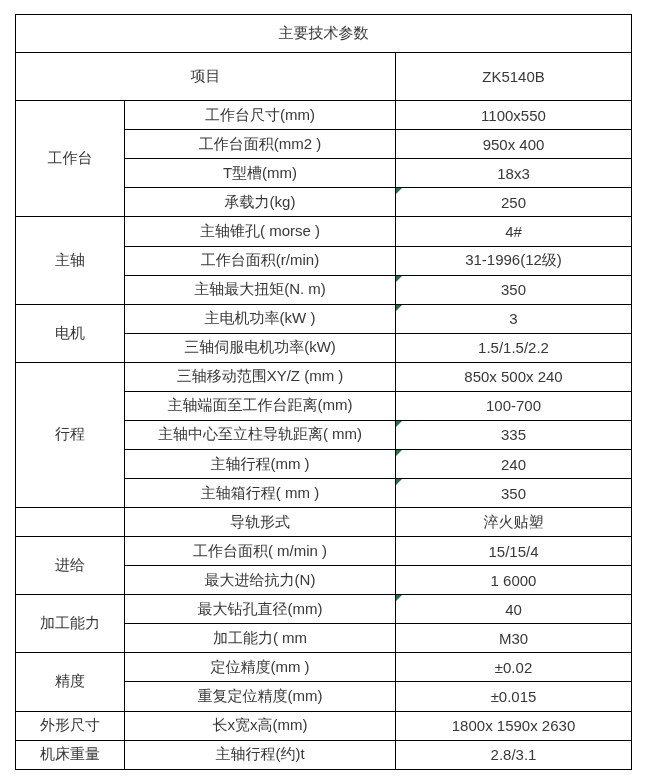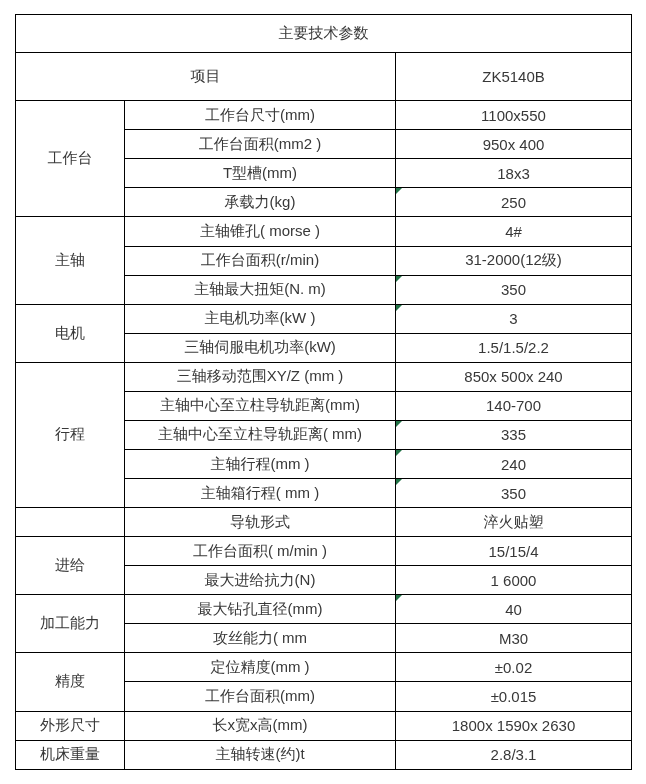--- a/index.html
+++ b/index.html
@@ -76,21 +76,21 @@
       <td><span class="tri on"></span><span>250</span></td>
     </tr>
 
     <tr class="data-row">
       <td rowspan="3">主轴</td>
       <td>主轴锥孔( morse )</td>
       <td><span>4#</span></td>
     </tr>
     <tr class="data-row">
       <td>工作台面积(r/min)</td>
-      <td><span>31-2000(12级)</span></td>
+      <td><span>31-1996(12级)</span></td>
     </tr>
     <tr class="data-row">
       <td>主轴最大扭矩(N. m)</td>
       <td><span class="tri on"></span><span>350</span></td>
     </tr>
 
     <tr class="data-row">
       <td rowspan="2">电机</td>
       <td>主电机功率(kW )</td>
       <td><span class="tri on"></span><span>3</span></td>
@@ -99,22 +99,22 @@
       <td>三轴伺服电机功率(kW)</td>
       <td><span>1.5/1.5/2.2</span></td>
     </tr>
 
     <tr class="data-row">
       <td rowspan="5">行程</td>
       <td>三轴移动范围XY/Z (mm )</td>
       <td><span>850x 500x 240</span></td>
     </tr>
     <tr class="data-row">
-      <td>主轴中心至立柱导轨距离(mm)</td>
-      <td><span>140-700</span></td>
+      <td>主轴端面至工作台距离(mm)</td>
+      <td><span>100-700</span></td>
     </tr>
     <tr class="data-row">
       <td>主轴中心至立柱导轨距离( mm)</td>
       <td><span class="tri on"></span><span>335</span></td>
     </tr>
     <tr class="data-row">
       <td>主轴行程(mm )</td>
       <td><span class="tri on"></span><span>240</span></td>
     </tr>
     <tr class="data-row">
@@ -137,39 +137,39 @@
       <td>最大进给抗力(N)</td>
       <td><span>1 6000</span></td>
     </tr>
 
     <tr class="data-row">
       <td rowspan="2">加工能力</td>
       <td>最大钻孔直径(mm)</td>
       <td><span class="tri on"></span><span>40</span></td>
     </tr>
     <tr class="data-row">
-      <td>攻丝能力( mm</td>
+      <td>加工能力( mm</td>
       <td><span>M30</span></td>
     </tr>
 
     <tr class="data-row">
       <td rowspan="2">精度</td>
       <td>定位精度(mm )</td>
       <td><span>±0.02</span></td>
     </tr>
     <tr class="data-row">
-      <td>工作台面积(mm)</td>
+      <td>重复定位精度(mm)</td>
       <td><span>±0.015</span></td>
     </tr>
 
     <tr class="data-row">
       <td>外形尺寸</td>
       <td>长x宽x高(mm)</td>
       <td><span>1800x 1590x 2630</span></td>
     </tr>
 
     <tr class="data-row">
       <td>机床重量</td>
-      <td>主轴转速(约)t</td>
+      <td>主轴行程(约)t</td>
       <td><span>2.8/3.1</span></td>
     </tr>
   </tbody>
 </table>
 
 </body></html>

